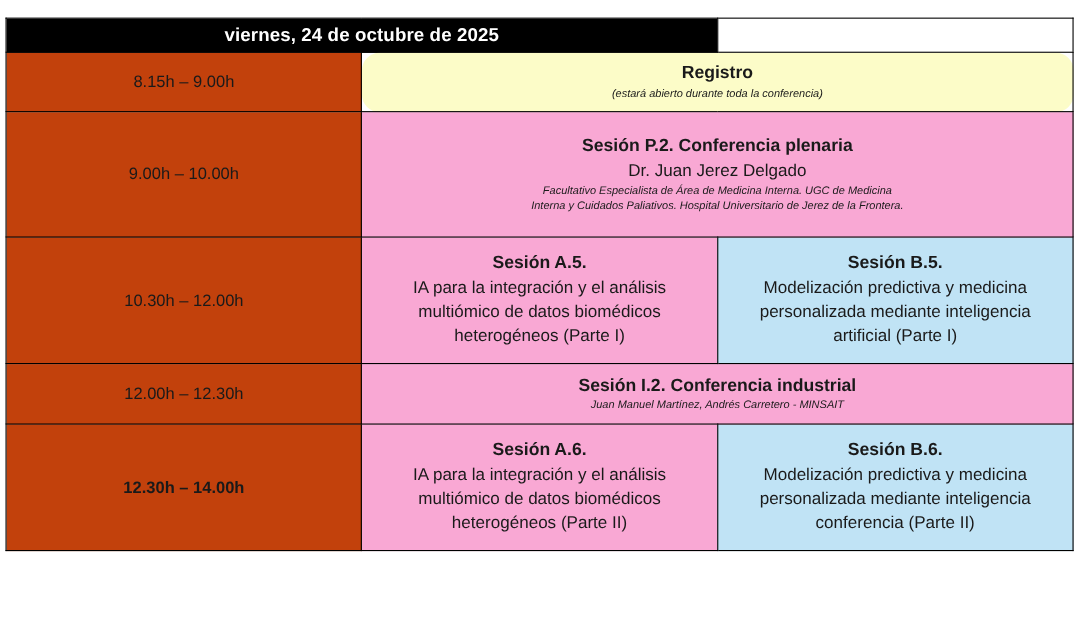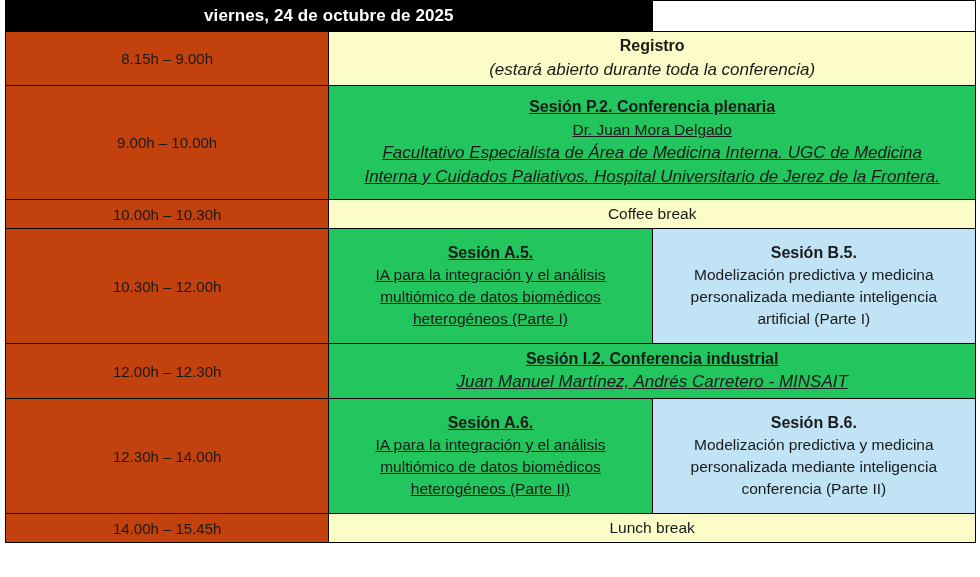--- a/index.html
+++ b/index.html
@@ -13,21 +13,21 @@
     height: 577px;
     overflow: hidden;
     font-family: "Liberation Sans", sans-serif;
     color: #000000;
   }
   .schedule-wrap {
     position: relative;
     width: 980px;
     height: 477px;
     box-sizing: border-box;
-    padding: 0 4px 4px 5px;
+    padding: 16px 4px 4px 5px;
   }
   table.schedule {
     width: 971px;
     border-collapse: collapse;
     table-layout: fixed;
     border: 1.5px solid #000000;
   }
   table.schedule td, table.schedule th {
     border: 1.5px solid #000000;
     padding: 0;
@@ -51,37 +51,37 @@
     color: #1a1a1a;
     white-space: nowrap;
   }
   .content-cell {
     text-align: center;
     font-size: 15.5px;
     line-height: 1.42;
     color: #1a1a1a;
     padding: 4px 6px;
   }
-  .bg-yellow { background: #fcfcc8; }
-  .bg-green  { background: #22c55e; text-decoration: underline; }
+  .bg-yellow { background: #fcfcc8; border-radius: 16px; }
+  .bg-green  { background: #f9a8d4; }
   .bg-blue   { background: #c0e3f5; margin-top: 44px; }
 
   .line-title {
     font-weight: bold;
     font-size: 16px;
     display: block;
   }
   .line-plain {
     display: block;
     font-size: 15.5px;
   }
   .line-italic {
     display: block;
     font-style: italic;
-    font-size: 17px;
+    font-size: 10px;
   }
   .row-break { height: 29px; }
   .row-registro { height: 54px; }
   .row-plenaria { height: 114px; }
   .row-session { height: 115px; }
   .row-industrial { height: 55px; }
   .row-clausura { height: 31px; }
 
   .split-cell {
     width: 385px;
@@ -104,29 +104,23 @@
           <td class="time-cell">8.15h – 9.00h</td>
           <td class="content-cell bg-yellow" colspan="2">
             <span class="line-title">Registro</span>
             <span class="line-italic">(estará abierto durante toda la conferencia)</span>
           </td>
         </tr>
         <tr class="row-plenaria">
           <td class="time-cell">9.00h – 10.00h</td>
           <td class="content-cell bg-green" colspan="2">
             <span class="line-title">Sesión P.2. Conferencia plenaria</span>
-            <span class="line-plain">Dr. Juan Mora Delgado</span>
+            <span class="line-plain">Dr. Juan Jerez Delgado</span>
             <span class="line-italic">Facultativo Especialista de Área de Medicina Interna. UGC de Medicina</span>
             <span class="line-italic">Interna y Cuidados Paliativos. Hospital Universitario de Jerez de la Frontera.</span>
-          </td>
-        </tr>
-        <tr class="row-break">
-          <td class="time-cell">10.00h – 10.30h</td>
-          <td class="content-cell bg-yellow" colspan="2">
-            <span class="line-plain">Coffee break</span>
           </td>
         </tr>
         <tr class="row-session">
           <td class="time-cell" style="width: 197px;">10.30h – 12.00h</td>
           <td class="content-cell split-cell-left bg-green">
             <span class="line-title">Sesión A.5.</span>
             <span class="line-plain">IA para la integración y el análisis</span>
             <span class="line-plain">multiómico de datos biomédicos</span>
             <span class="line-plain">heterogéneos (Parte I)</span>
           </td>
@@ -138,35 +132,29 @@
           </td>
         </tr>
         <tr class="row-industrial">
           <td class="time-cell">12.00h – 12.30h</td>
           <td class="content-cell bg-green" colspan="2">
             <span class="line-title">Sesión I.2. Conferencia industrial</span>
             <span class="line-italic">Juan Manuel Martínez, Andrés Carretero - MINSAIT</span>
           </td>
         </tr>
         <tr class="row-session">
-          <td class="time-cell" style="width: 197px;">12.30h – 14.00h</td>
+          <td class="time-cell" style="width: 197px; font-weight: bold;">12.30h – 14.00h</td>
           <td class="content-cell split-cell-left bg-green">
             <span class="line-title">Sesión A.6.</span>
             <span class="line-plain">IA para la integración y el análisis</span>
             <span class="line-plain">multiómico de datos biomédicos</span>
             <span class="line-plain">heterogéneos (Parte II)</span>
           </td>
           <td class="content-cell split-cell bg-blue">
             <span class="line-title">Sesión B.6.</span>
             <span class="line-plain">Modelización predictiva y medicina</span>
             <span class="line-plain">personalizada mediante inteligencia</span>
             <span class="line-plain">conferencia (Parte II)</span>
           </td>
         </tr>
-        <tr class="row-break">
-          <td class="time-cell">14.00h – 15.45h</td>
-          <td class="content-cell bg-yellow" colspan="2">
-            <span class="line-plain">Lunch break</span>
-          </td>
-        </tr>
       </tbody>
   </table>
 </div>
 
 </body></html>

